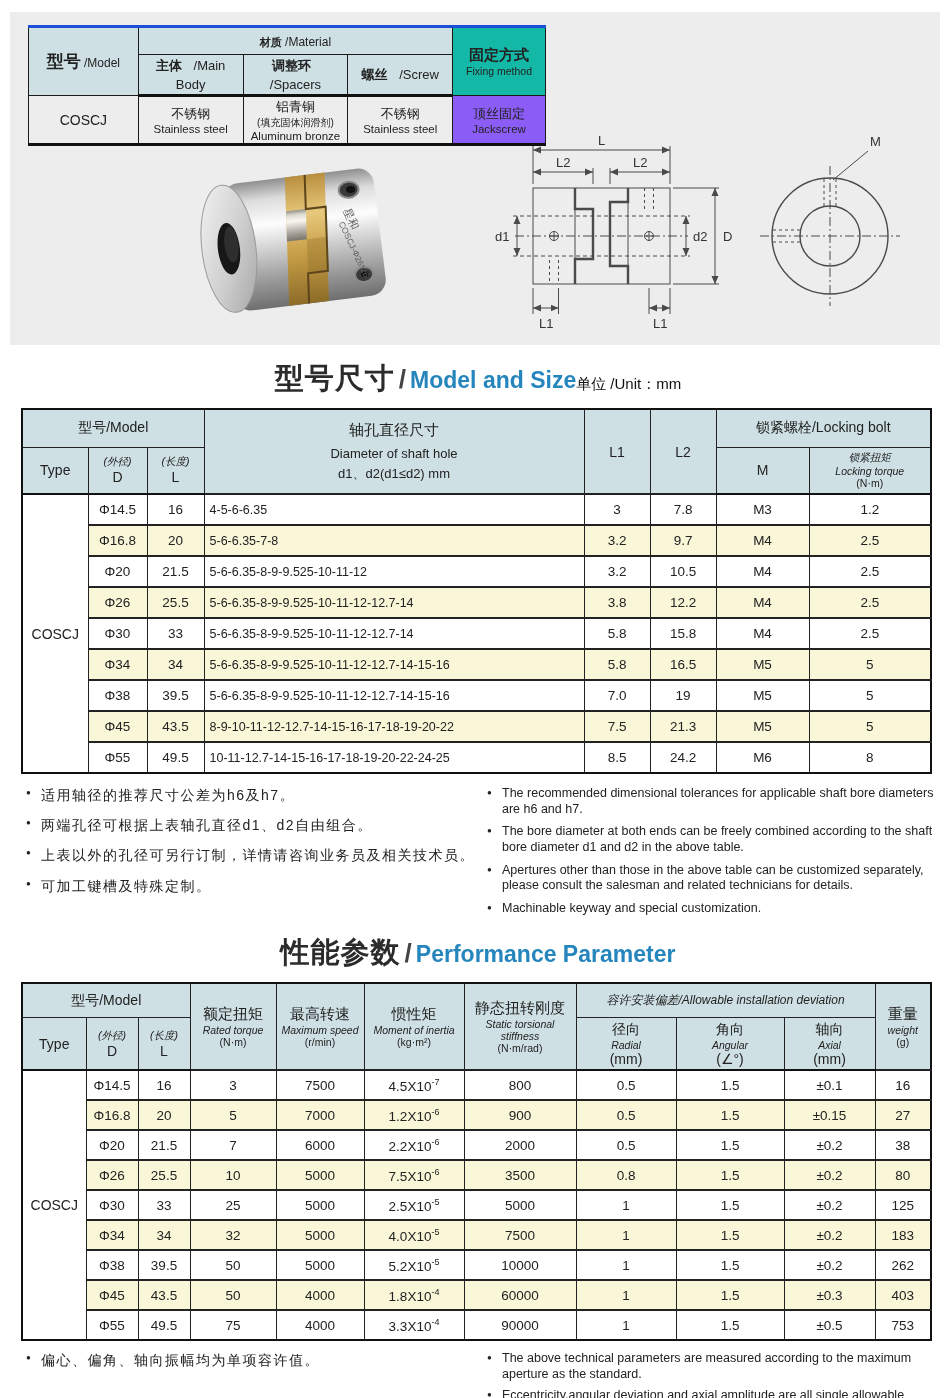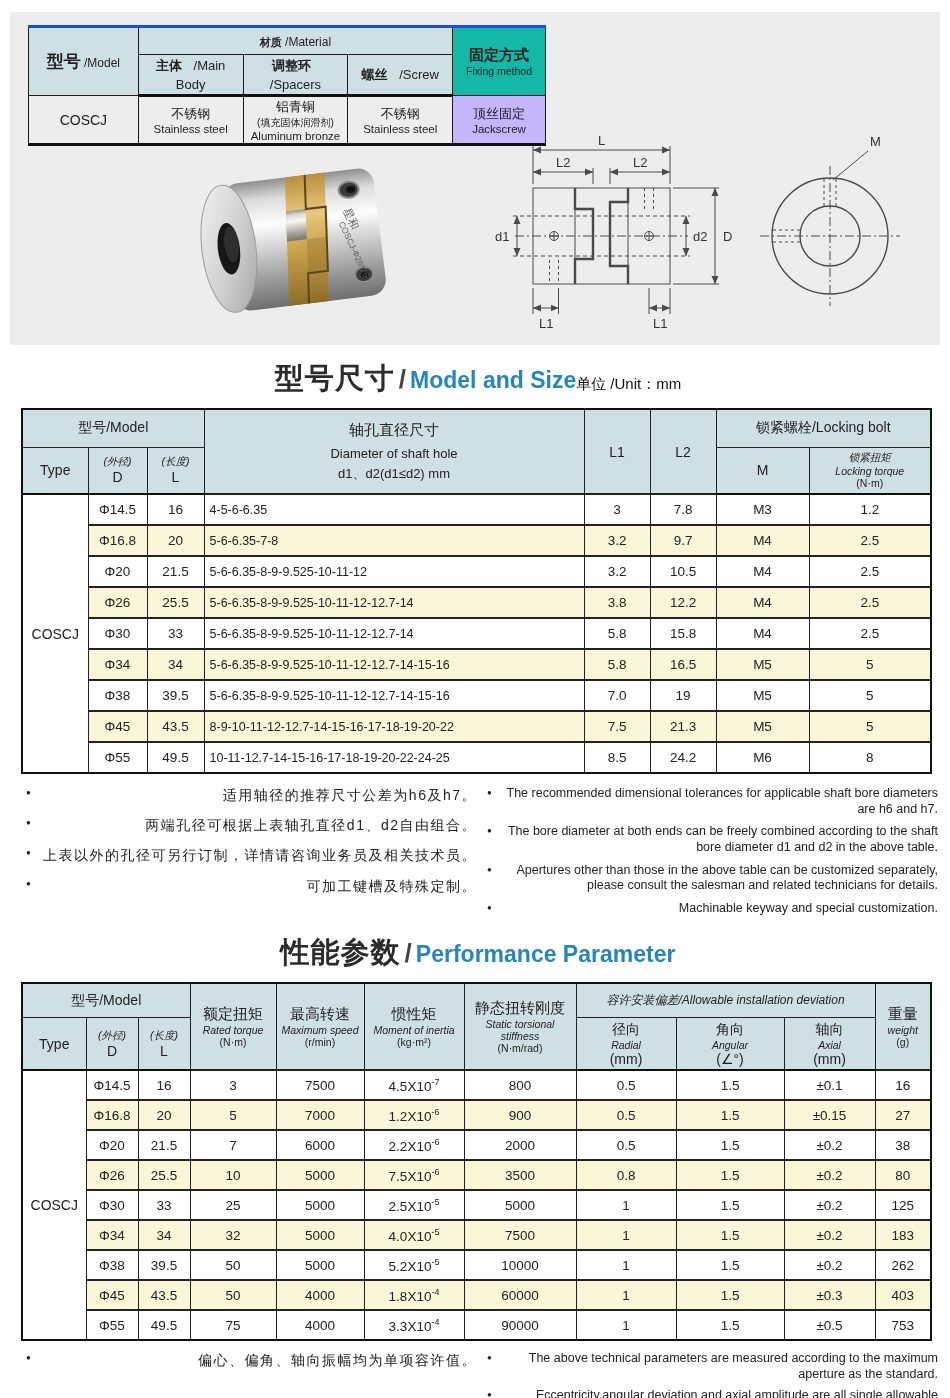--- a/index.html
+++ b/index.html
@@ -13,21 +13,21 @@
   .mat-table { position:absolute; left:18px; top:13px; width:518px; border-collapse:collapse; text-align:center; }
   .mat-table th, .mat-table td { border:1px solid #1a1a1a; vertical-align:middle; padding:1px 2px; }
   .mat-table { border-top:3px solid #1d4ed8; border-bottom:3px solid #111; }
   .mat-table thead tr:last-child th { border-bottom:3px solid #111; }
   .mat-table th { background:#cfe0e4; font-weight:normal; }
   .mat-table .yellow { background:#14b8a6; }
   .mat-table .r1 { height:28px; }
   .mat-table .r2 { height:26px; }
   .mat-table tbody tr { height:44px; }
   .mat-table tbody td { background:#ededed; }
-  .mat-table tbody td.yellow { background:#c4b5fd; }
+  .mat-table tbody td.yellow { background:#8b5cf6; }
   .zh-big { font-size:17px; font-weight:bold; }
   .zh-med { font-size:11px; font-weight:bold; }
   .zh-sub { font-size:13px; font-weight:bold; }
   .en-med { font-size:12px; }
   .en-sm  { font-size:13px;margin-left:8px; }
   .fix-zh { font-size:15px; font-weight:bold; display:block; }
   .fix-en { font-size:10.5px; display:block; }
   .cell-zh { font-size:13px; display:block; }
   .cell-en { font-size:11.5px; display:block; }
   .cell-note { font-size:10px; display:block; }
@@ -57,21 +57,21 @@
   .hes { display:block; font-size:10.5px; color:#222;font-style:italic; }
   .hu  { display:block; font-size:10.5px; }
   .size-table thead tr:first-child { height:38px; }
   .size-table thead tr:last-child  { height:47px; }
   .perf-table thead tr:first-child { height:34px; }
   .perf-table thead tr:last-child  { height:53px; }
   .perf-table tbody td { height:30px; }
   sup { font-size:9px; }
 
   
-  .notes { display:flex; margin:12px 12px 0 26px; gap:10px;text-align:right; }
+  .notes { display:flex; margin:12px 12px 0 26px; gap:10px; }
   .notes ul { list-style:none; flex:1; }
   .notes li { position:relative; padding-left:15px; }
   .notes li::before { content:"●"; position:absolute; left:0; top:2px; font-size:8px; }
   .notes .zh li { font-size:14px; letter-spacing:1.5px; margin-bottom:12px; line-height:1.3; }
   .notes .en li { font-size:12.5px; letter-spacing:0; margin-bottom:7px; line-height:1.25; }
   .notes.tight .zh li { margin-bottom:9px; }
   .notes.tight .en li { margin-bottom:5px; }
 
   svg text { font-family:"Liberation Sans","DejaVu Sans",sans-serif; }
 </style>

